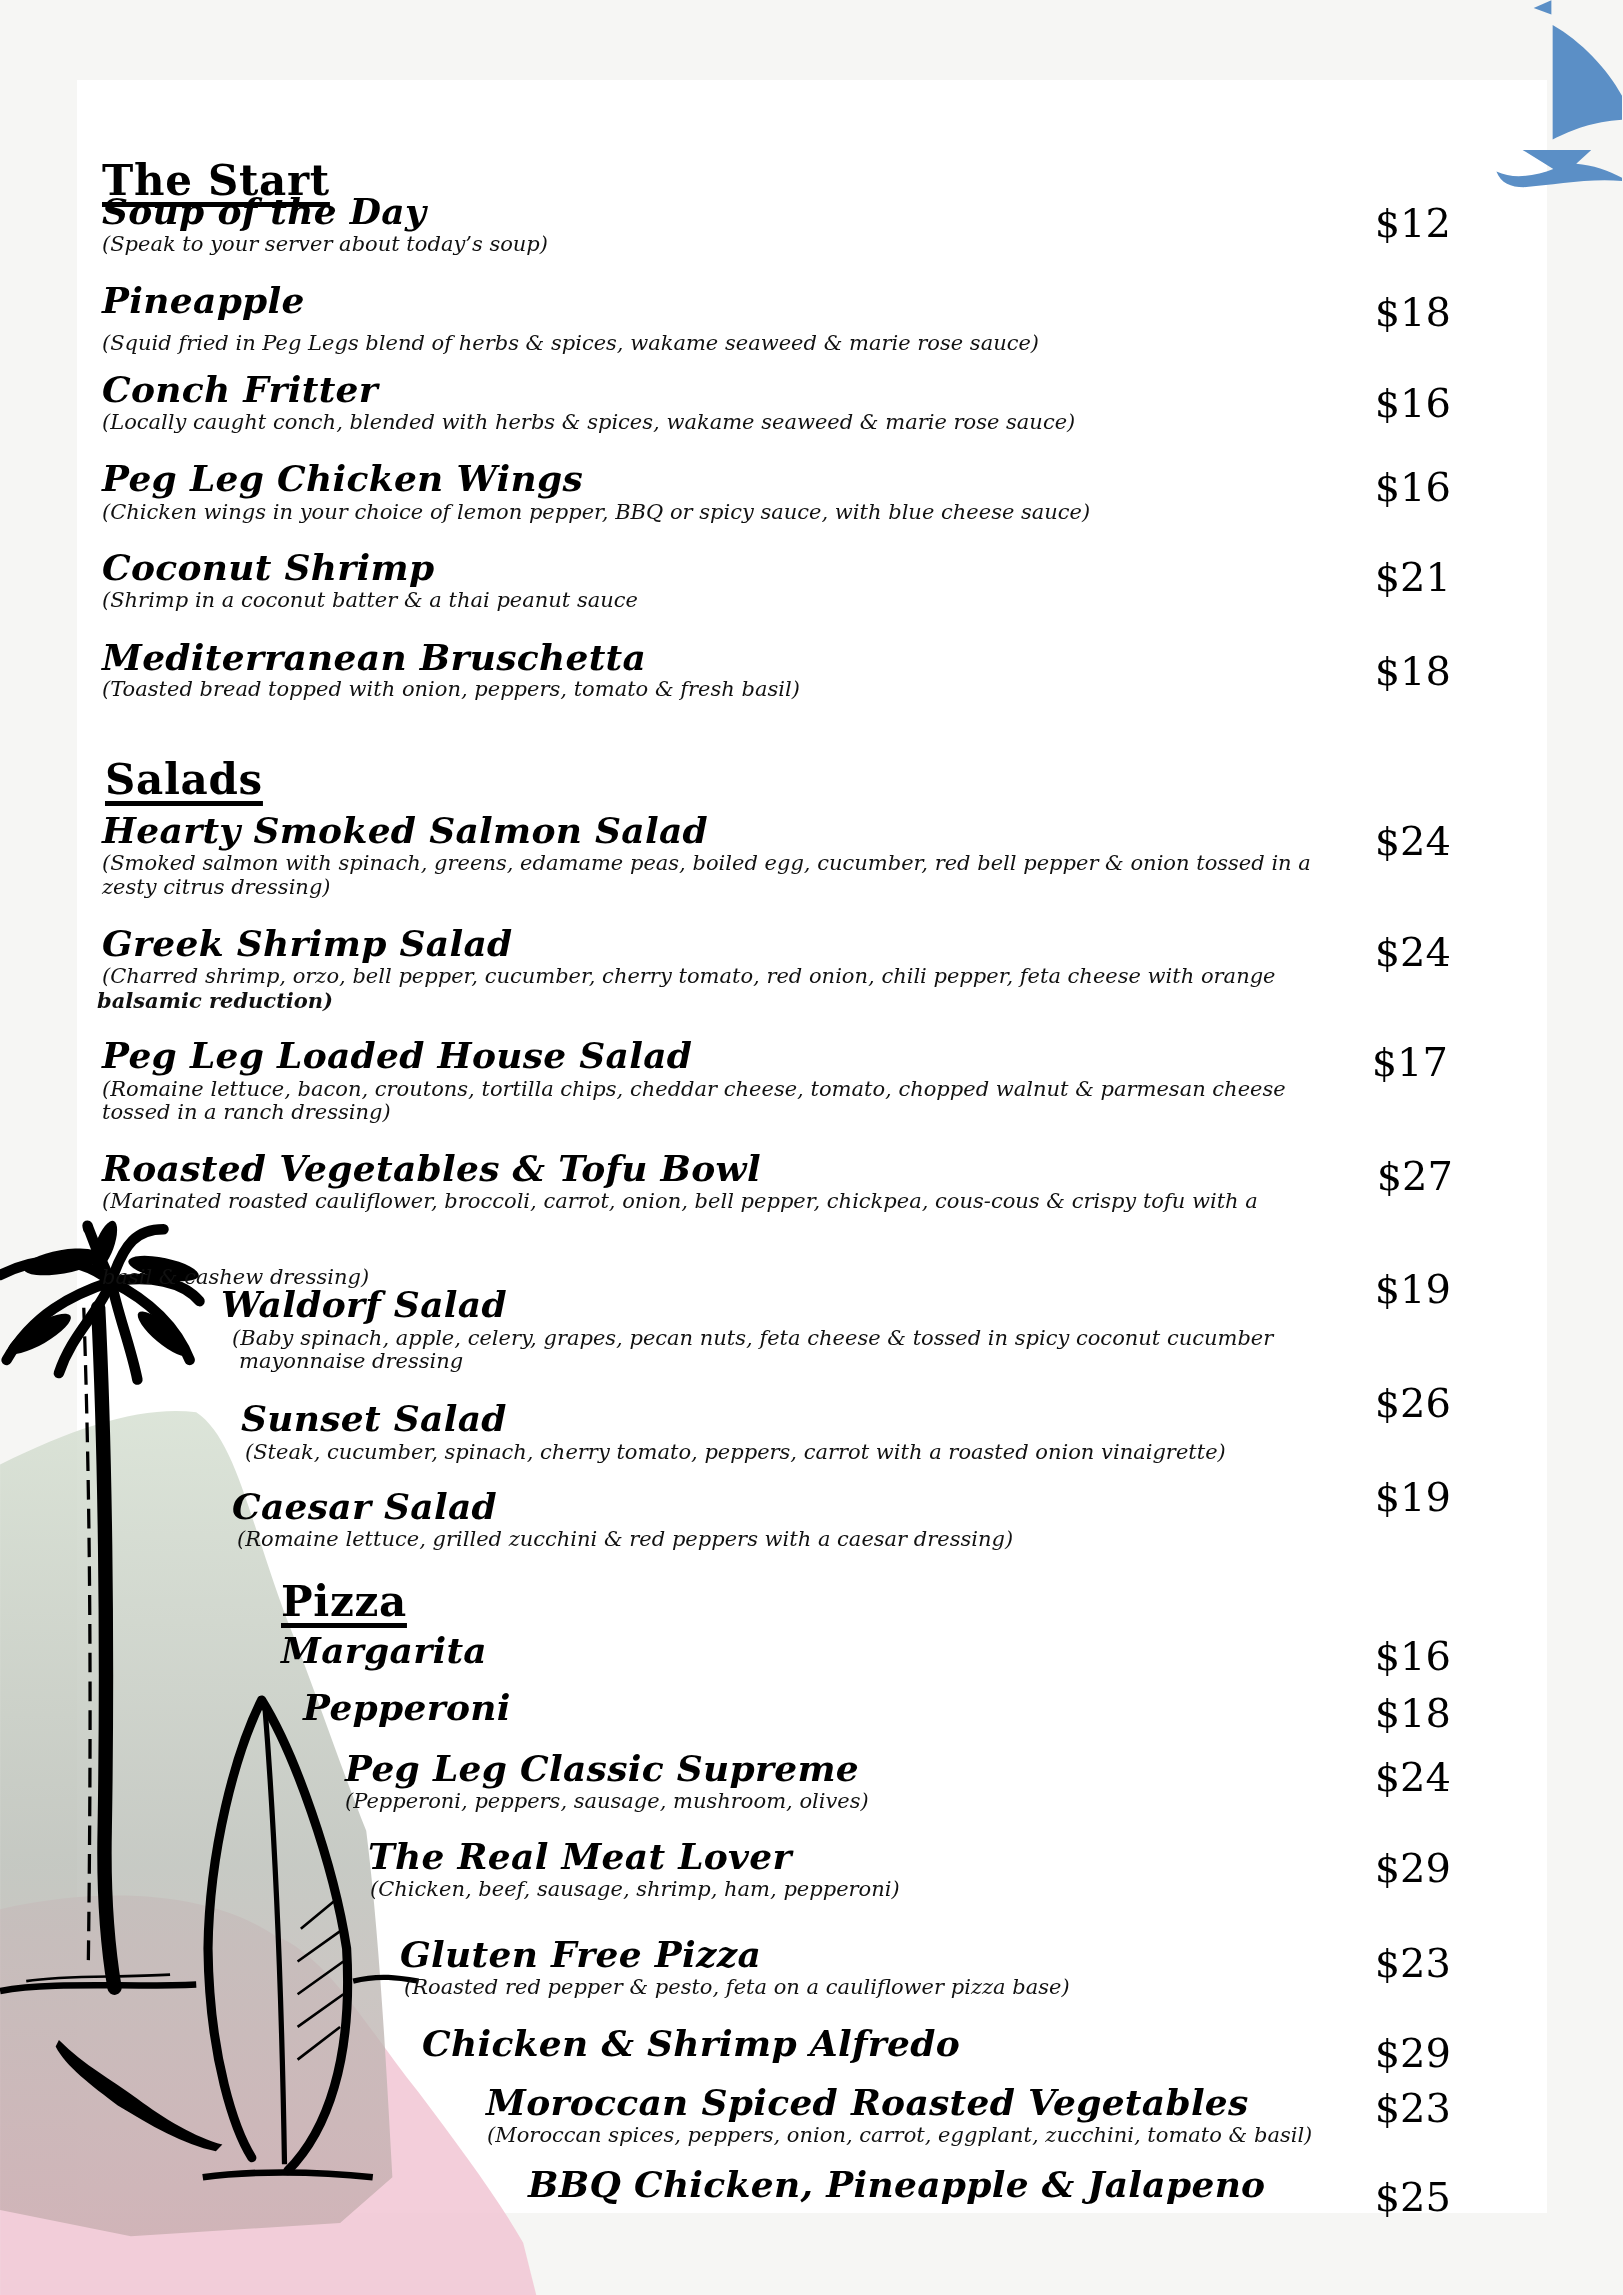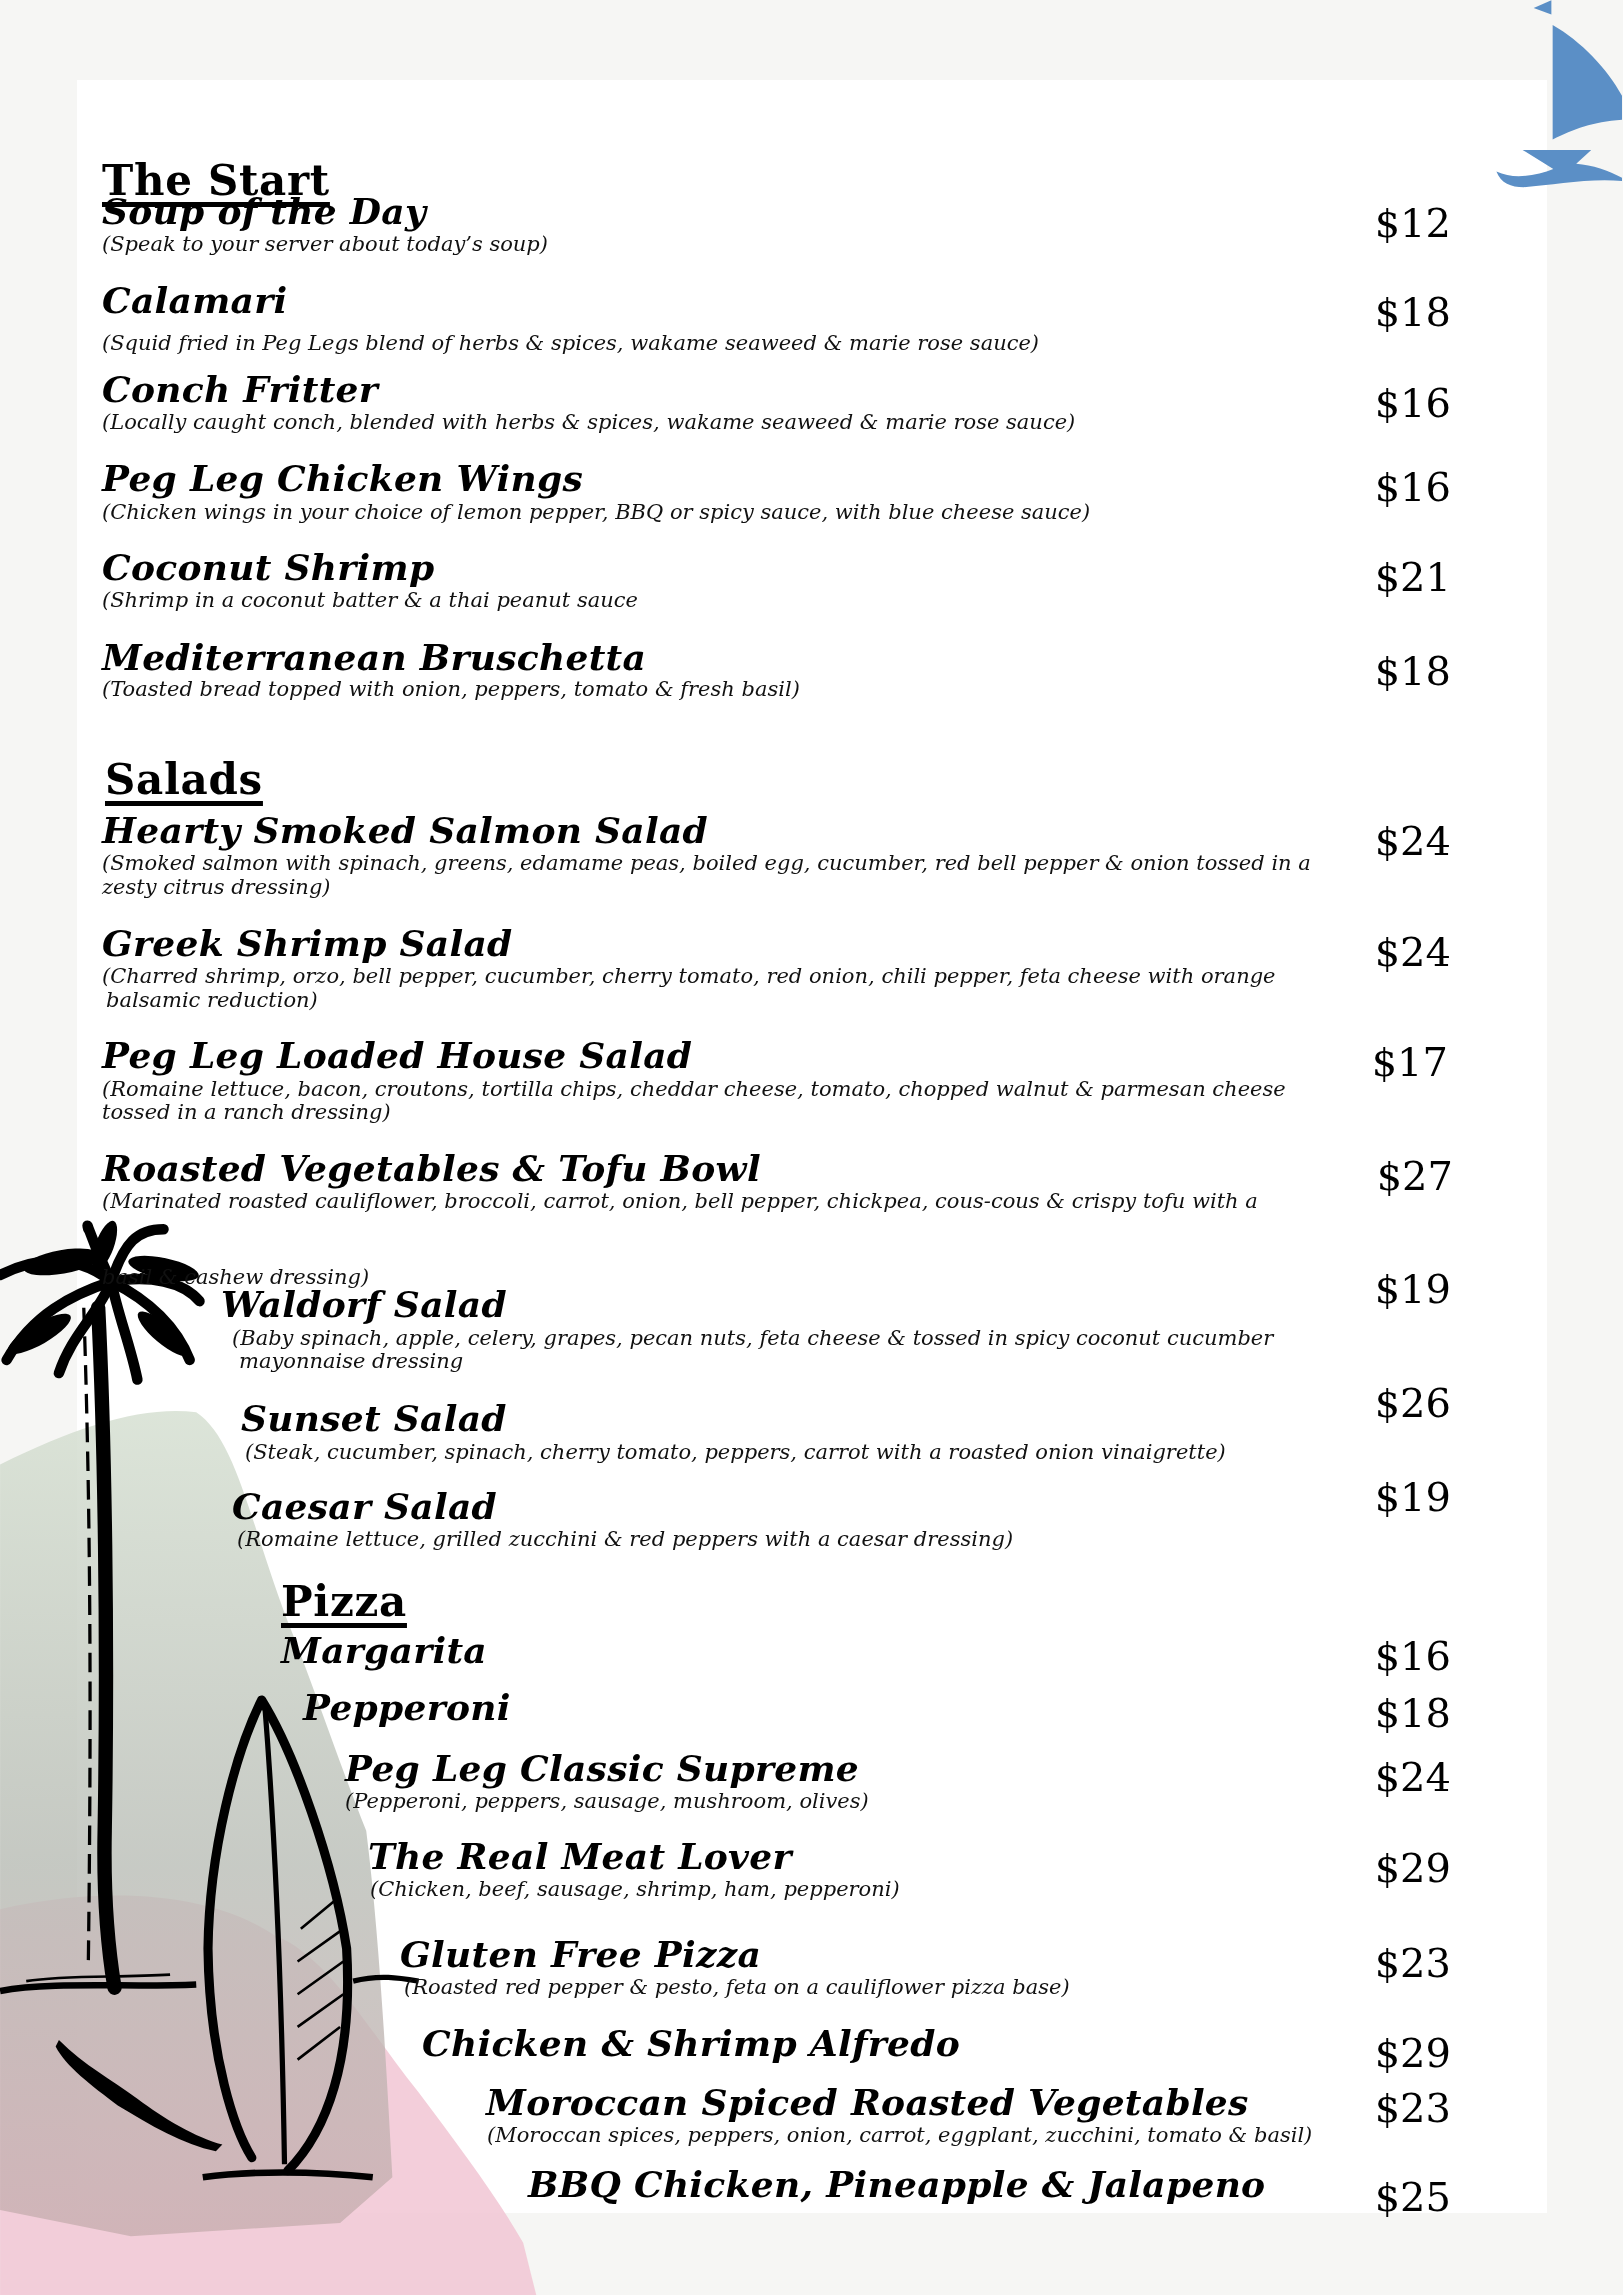--- a/index.html
+++ b/index.html
@@ -93,21 +93,21 @@
 </svg>
 
 <div class="abs section-heading" style="left:102px; top:139px;margin-top:21px;">The Start</div>
 
 <div>
   <div class="abs item-title" style="left:102px; top:193px;">Soup of the Day</div>
   <div class="abs item-desc" style="left:102px; top:233px;">(Speak to your server about today’s soup)</div>
   <div class="abs price" style="left:1320px; top:203px;">$12</div>
 </div>
 <div>
-  <div class="abs item-title" style="left:102px; top:282px;">Calamari</div>
+  <div class="abs item-title" style="left:102px; top:282px;">Pineapple</div>
   <div class="abs item-desc" style="left:102px; top:332px;">(Squid fried in Peg Legs blend of herbs &amp; spices, wakame seaweed &amp; marie rose sauce)</div>
   <div class="abs price" style="left:1320px; top:292px;">$18</div>
 </div>
 <div>
   <div class="abs item-title" style="left:102px; top:371px;">Conch Fritter</div>
   <div class="abs item-desc" style="left:102px; top:411px;">(Locally caught conch, blended with herbs &amp; spices, wakame seaweed &amp; marie rose sauce)</div>
   <div class="abs price" style="left:1320px; top:383px;">$16</div>
 </div>
 <div>
   <div class="abs item-title" style="left:102px; top:460px;">Peg Leg Chicken Wings</div>
@@ -129,21 +129,21 @@
 
 <div>
   <div class="abs item-title" style="left:102px; top:812px;">Hearty Smoked Salmon Salad</div>
   <div class="abs item-desc" style="left:102px; top:852px;">(Smoked salmon with spinach, greens, edamame peas, boiled egg, cucumber, red bell pepper &amp; onion tossed in a</div>
   <div class="abs item-desc" style="left:102px; top:876px;">zesty citrus dressing)</div>
   <div class="abs price" style="left:1320px; top:821px;">$24</div>
 </div>
 <div>
   <div class="abs item-title" style="left:102px; top:925px;">Greek Shrimp Salad</div>
   <div class="abs item-desc" style="left:102px; top:965px;">(Charred shrimp, orzo, bell pepper, cucumber, cherry tomato, red onion, chili pepper, feta cheese with orange</div>
-  <div class="abs item-desc" style="left:106px; top:989px;">balsamic reduction)</div>
+  <div class="abs item-desc" style="left:97px; top:989px;font-weight:bold;">balsamic reduction)</div>
   <div class="abs price" style="left:1320px; top:932px;">$24</div>
 </div>
 <div>
   <div class="abs item-title" style="left:102px; top:1037px;">Peg Leg Loaded House Salad</div>
   <div class="abs item-desc" style="left:102px; top:1078px;">(Romaine lettuce, bacon, croutons, tortilla chips, cheddar cheese, tomato, chopped walnut &amp; parmesan cheese</div>
   <div class="abs item-desc" style="left:102px; top:1101px;">tossed in a ranch dressing)</div>
   <div class="abs price" style="left:1317px; top:1042px;">$17</div>
 </div>
 <div>
   <div class="abs item-title" style="left:102px; top:1150px;">Roasted Vegetables &amp; Tofu Bowl</div>

